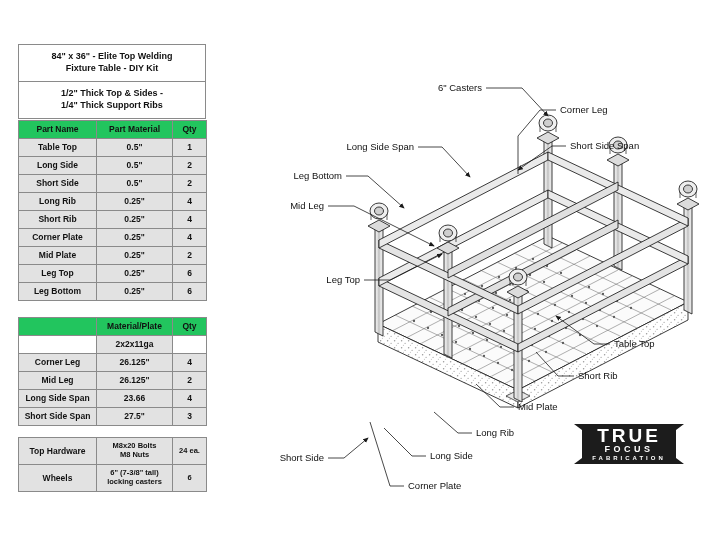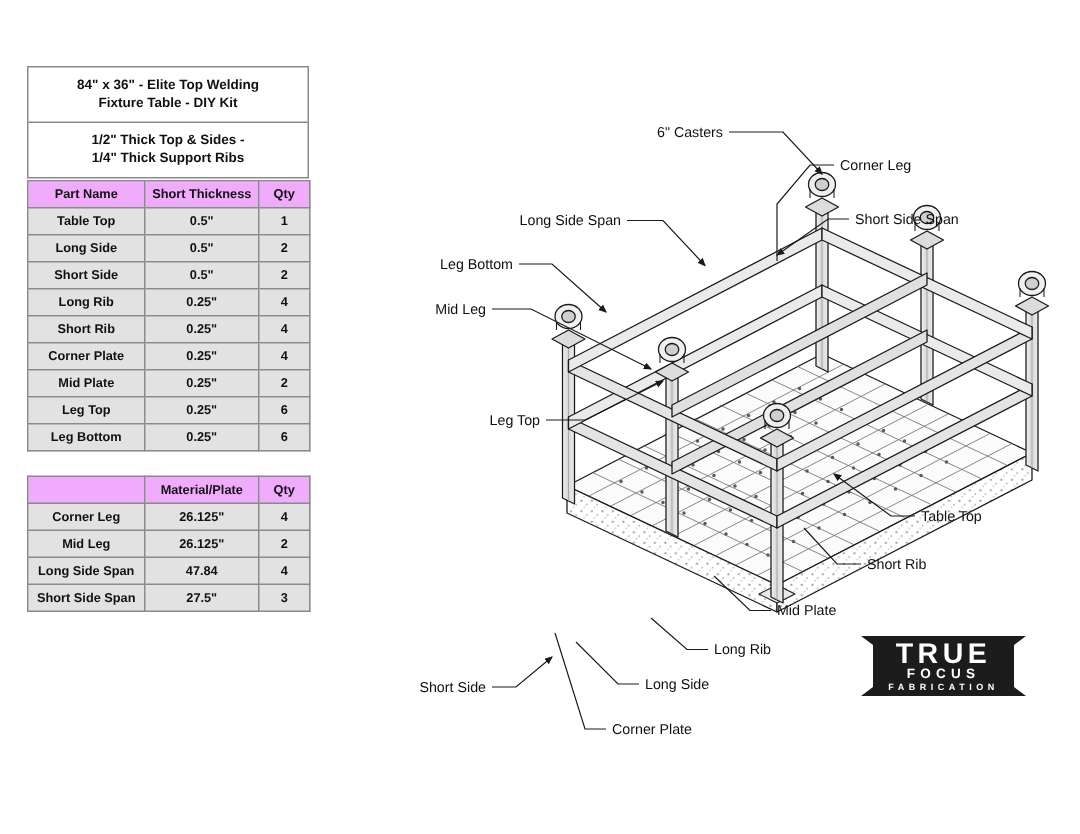--- a/index.html
+++ b/index.html
@@ -27,21 +27,21 @@
     border: 1px solid #8a8a8a;
     font-size: 8.5px;
     font-weight: bold;
     text-align: center;
     vertical-align: middle;
     padding: 0;
     line-height: 1.18;
     color: #111111;
   }
   .spec-table th {
-    background: #f0abfc;
+    background: #22c55e;
     height: 17px;
   }
   .spec-table td {
     background: #e2e2e2;
     height: 17px;
   }
   .cell-blank { background: #ffffff !important; }
 
   
   #title-block {
@@ -150,21 +150,21 @@
 
 <table class="spec-table" id="parts-table">
   <colgroup>
       <col class="c0">
       <col class="c1">
       <col class="c2">
     </colgroup>
   <thead>
     <tr>
       <th>Part Name</th>
-      <th>Short Thickness</th>
+      <th>Part Material</th>
       <th>Qty</th>
     </tr>
   </thead>
   <tbody>
     <tr>
       <td>Table Top</td>
       <td>0.5"</td>
       <td>1</td>
     </tr>
     <tr>
@@ -218,49 +218,64 @@
     </colgroup>
   <thead>
     <tr>
       <th></th>
       <th>Material/Plate</th>
       <th>Qty</th>
     </tr>
   </thead>
   <tbody>
     <tr>
+      <td class="cell-blank"></td>
+      <td>2x2x11ga</td>
+      <td class="cell-blank"></td>
+    </tr>
+    <tr>
       <td>Corner Leg</td>
       <td>26.125"</td>
       <td>4</td>
     </tr>
     <tr>
       <td>Mid Leg</td>
       <td>26.125"</td>
       <td>2</td>
     </tr>
     <tr>
       <td>Long Side Span</td>
-      <td>47.84</td>
+      <td>23.66</td>
       <td>4</td>
     </tr>
     <tr>
       <td>Short Side Span</td>
       <td>27.5"</td>
       <td>3</td>
     </tr>
   </tbody>
 </table>
 
 <table class="spec-table" id="hardware-table">
   <colgroup>
       <col class="c0">
       <col class="c1">
       <col class="c2">
     </colgroup>
   <tbody>
+    <tr>
+      <td class="name">Top Hardware</td>
+      <td>M8x20 Bolts<br>M8 Nuts</td>
+      <td>24 ea.</td>
+    </tr>
+    <tr>
+      <td class="name">Wheels</td>
+      <td>6" (7-3/8" tall)<br>locking casters</td>
+      <td>6</td>
+    </tr>
   </tbody>
 </table>
 
 <div id="drawing">
 <svg width="500" height="500" viewBox="0 0 500 500" xmlns="http://www.w3.org/2000/svg">
   <defs>
 
     <pattern id="speckle" width="7" height="7" patternUnits="userSpaceOnUse">
       <rect width="7" height="7" fill="#ffffff"></rect>
       <circle cx="1.6" cy="1.8" r="0.75" fill="#9a9a9a"></circle>

